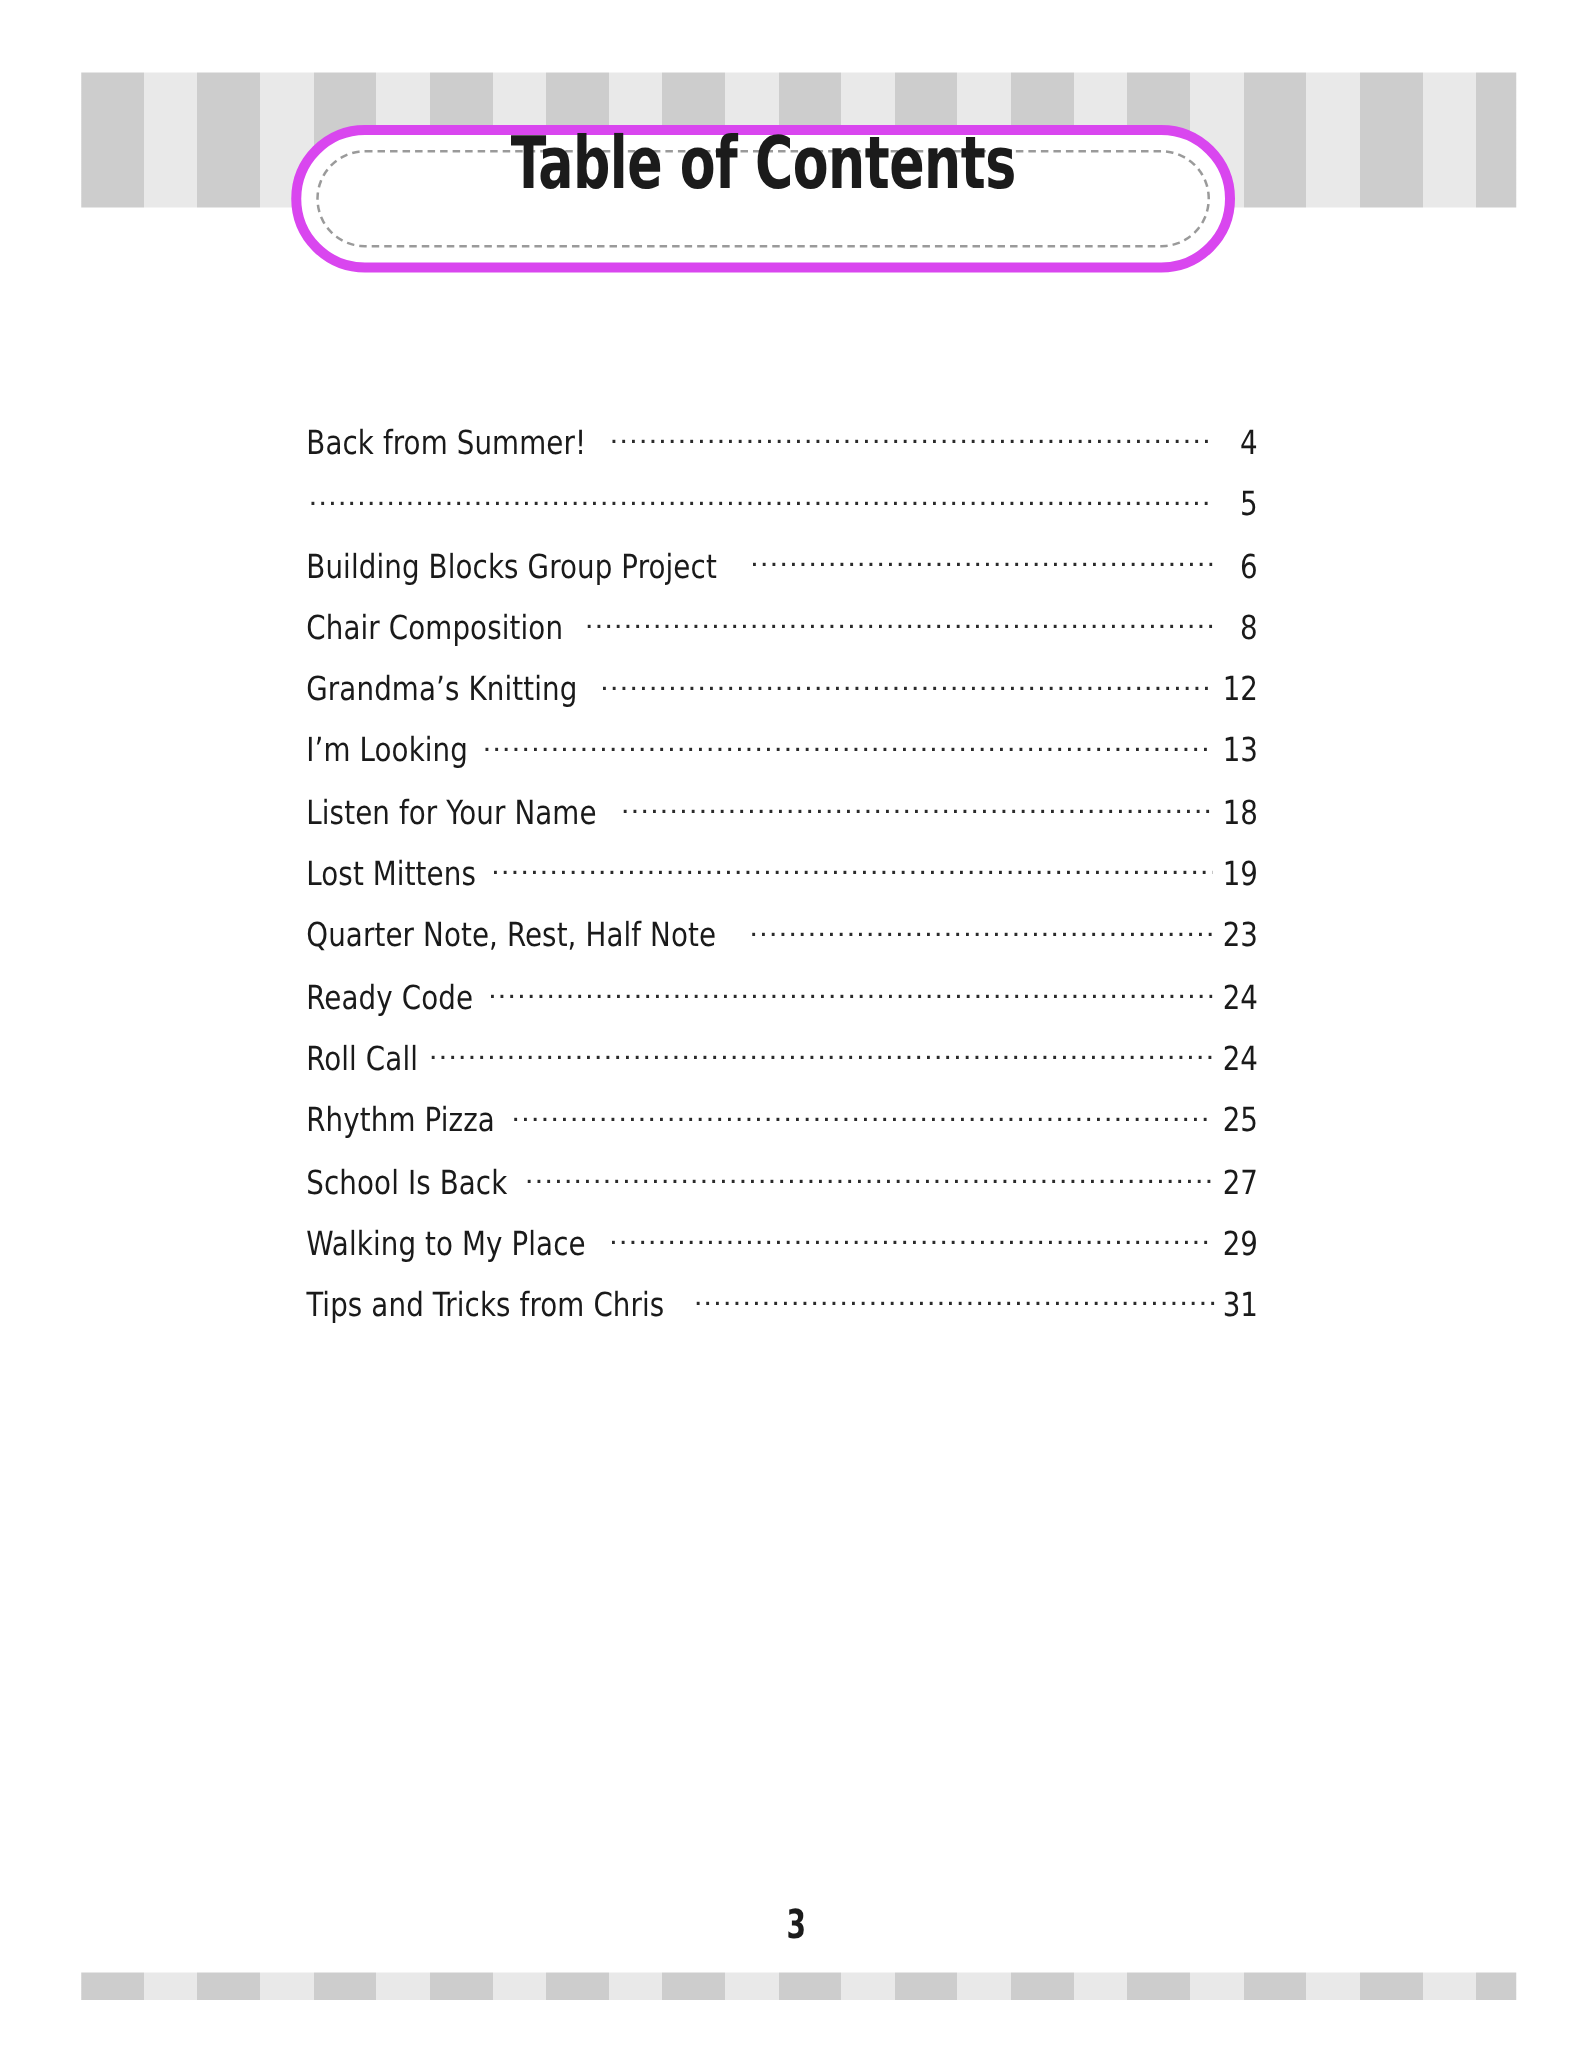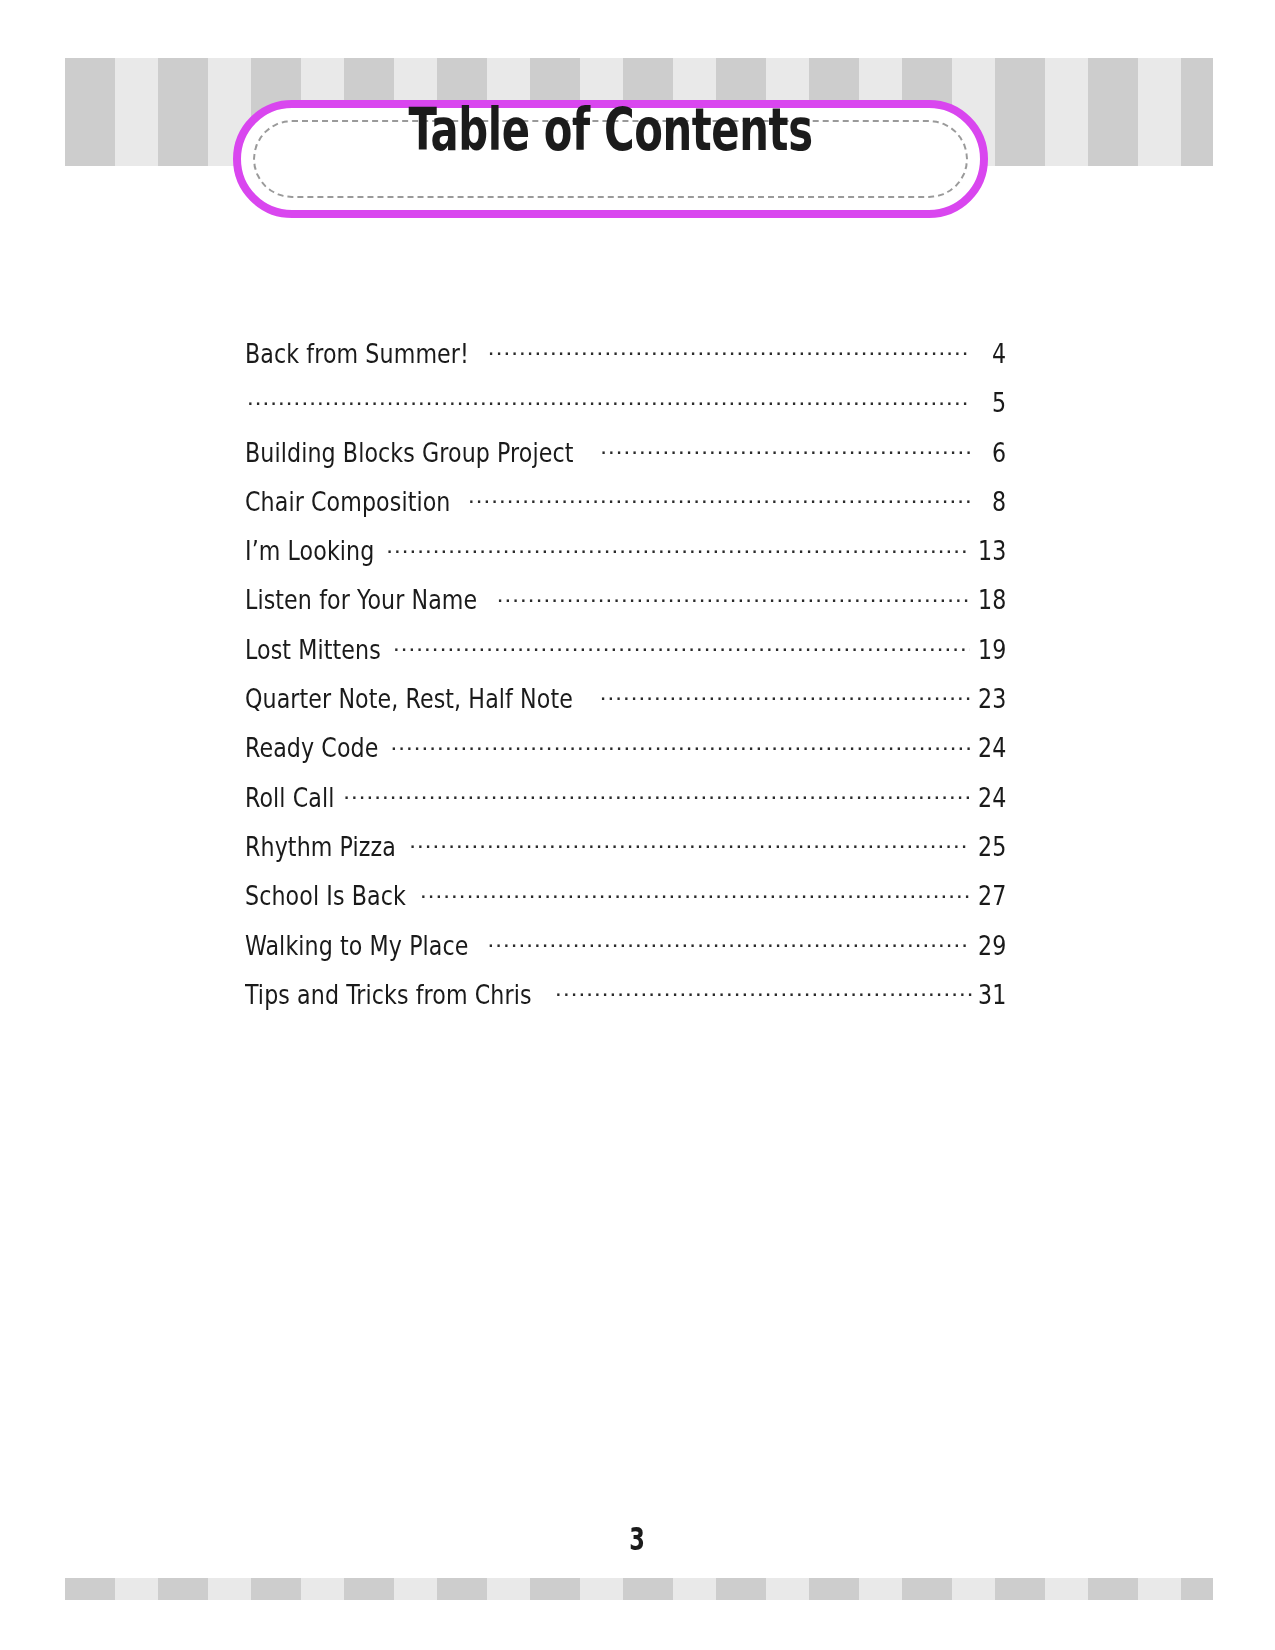--- a/index.html
+++ b/index.html
@@ -214,20 +214,25 @@
   </div>
 
   <div class="toc-row">
     <div class="toc-title"><span>Chair Composition</span></div>
     <div class="toc-leader"></div>
     <div class="toc-page"><span>8</span></div>
   </div>
 
 
 
+  <div class="toc-row">
+    <div class="toc-title"><span>Grandma’s Knitting</span></div>
+    <div class="toc-leader"></div>
+    <div class="toc-page"><span>12</span></div>
+  </div>
 
   <div class="toc-row">
     <div class="toc-title"><span>I’m Looking</span></div>
     <div class="toc-leader"></div>
     <div class="toc-page"><span>13</span></div>
   </div>
 
 
   <div class="toc-row">
     <div class="toc-title"><span>Listen for Your Name</span></div>

